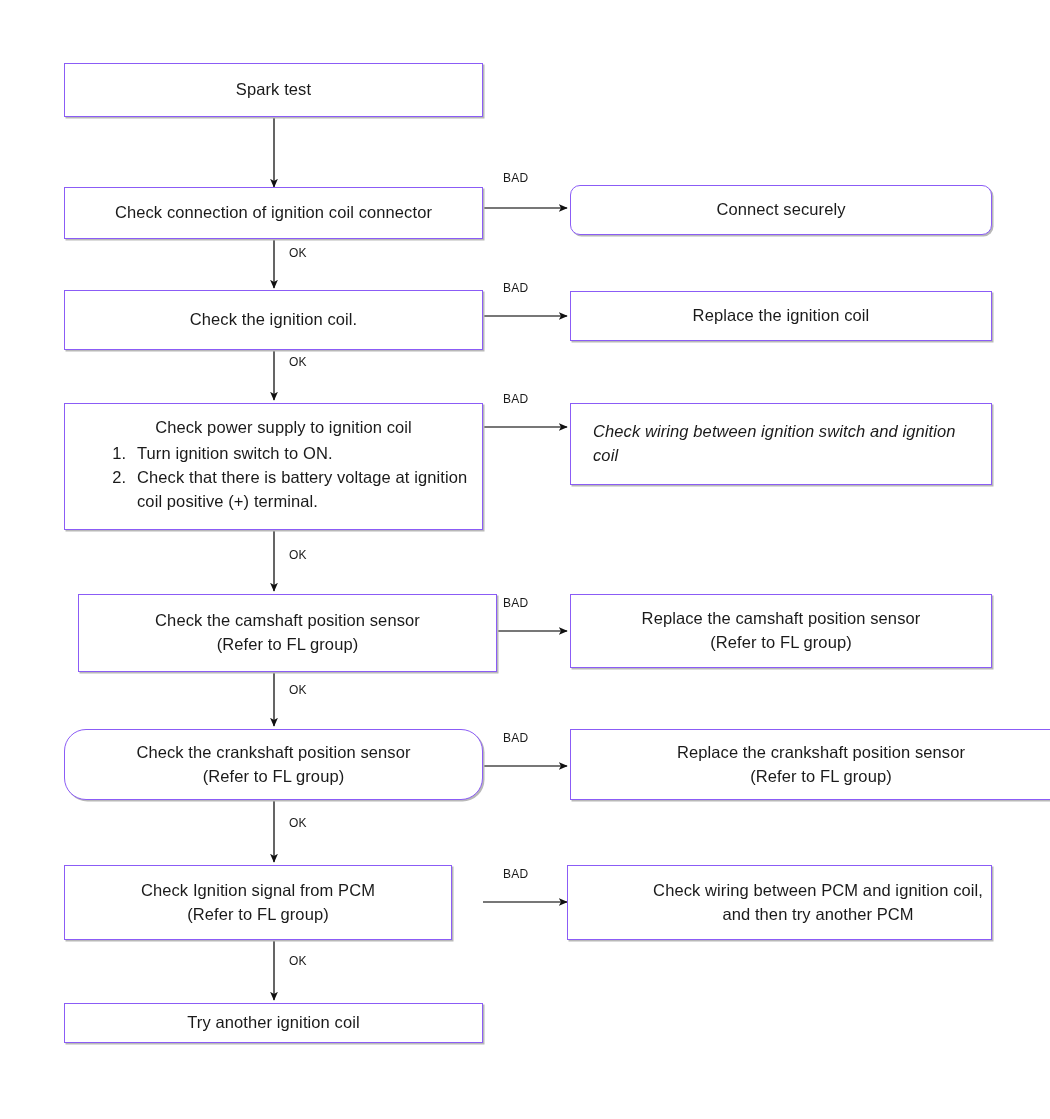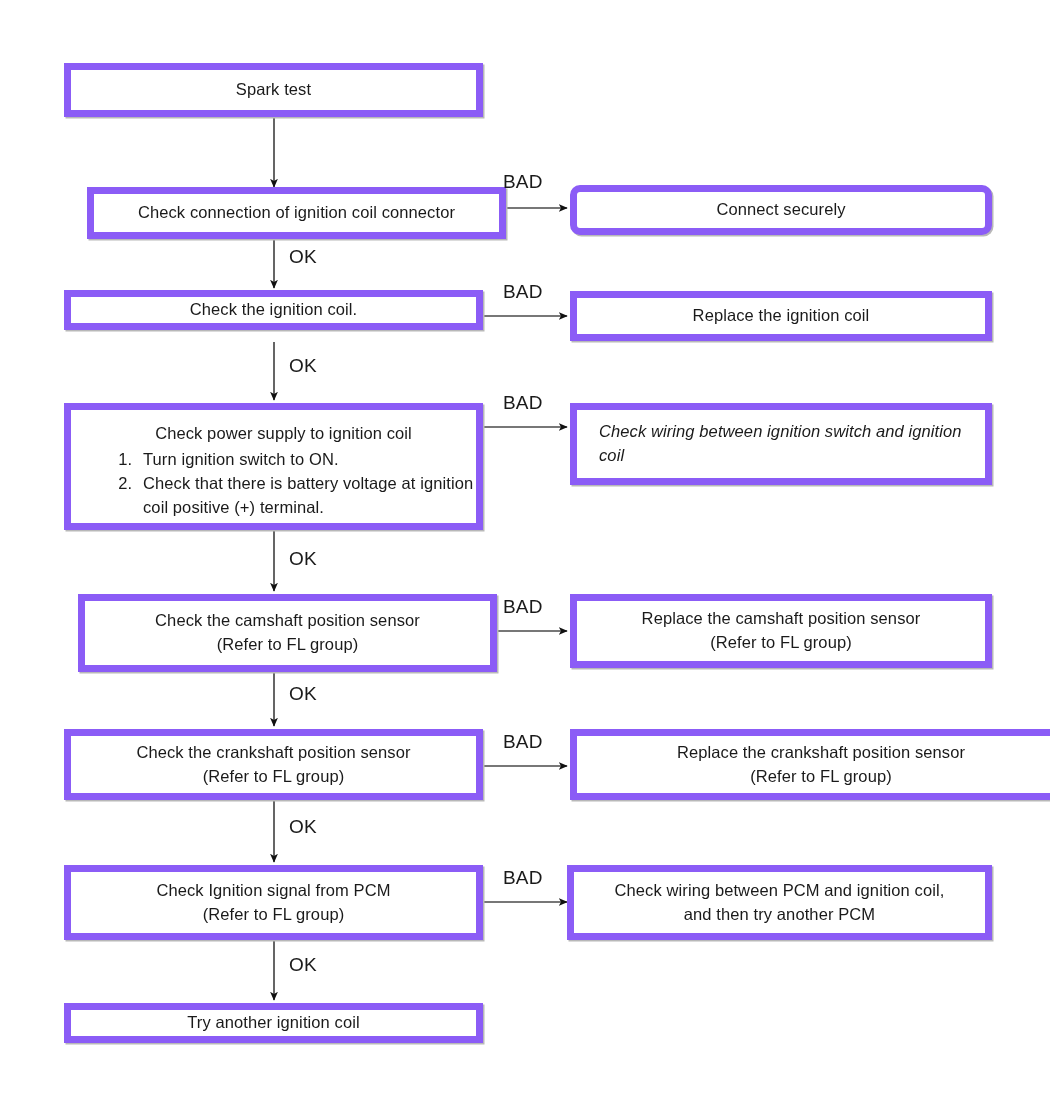--- a/index.html
+++ b/index.html
@@ -24,21 +24,21 @@
     left: 0;
     top: 0;
     width: 1050px;
     height: 1119px;
     pointer-events: none;
   }
   .node {
     position: absolute;
     box-sizing: border-box;
     background: #ffffff;
-    border: 7px solid #8b5cf6;
+    border: 1px solid #8b5cf6;
     box-shadow: 1.5px 1.5px 0 0 #b8b8b8;
     display: flex;
     align-items: center;
     justify-content: center;
     font-size: 16.5px;
     line-height: 1.45;
     letter-spacing: 0.1px;
     color: #1a1a1a;
   }
   .node .node-text {
@@ -68,21 +68,21 @@
     padding-left: 66px;
     list-style-position: outside;
   }
   .node.block-text ol li {
     text-align: left;
     padding-left: 6px;
     margin: 0;
   }
   .edge-label {
     position: absolute;
-    font-size: 19px;
+    font-size: 12px;
     color: #1a1a1a;
     letter-spacing: 0.2px;
     white-space: nowrap;
   }
 </style>
 </head>
 <body>
 
 <div id="canvas">
 
@@ -110,47 +110,47 @@
       <line x1="483" y1="631" x2="567" y2="631"></line>
       <line x1="483" y1="766" x2="567" y2="766"></line>
       <line x1="483" y1="902" x2="567" y2="902"></line>
     </g>
   </svg>
 
   <div class="node" style="left:64px; top:63px; width:419px; height:54px;">
     <span class="node-text">Spark test</span>
   </div>
 
-  <div class="node" style="left:64px; top:187px; width:419px; height:52px;margin-left:23px;">
+  <div class="node" style="left:64px; top:187px; width:419px; height:52px;">
     <span class="node-text">Check connection of ignition coil connector</span>
   </div>
 
-  <div class="node" style="left:64px; top:290px; width:419px; height:40px;">
+  <div class="node" style="left:64px; top:290px; width:419px; height:60px;">
     <span class="node-text">Check the ignition coil.</span>
   </div>
 
   <div class="node block-text" style="left:64px; top:403px; width:419px; height:127px;">
     <span class="node-head">Check power supply to ignition coil</span>
     <ol>
       <li>Turn ignition switch to ON.</li>
       <li>Check that there is battery voltage at ignition coil positive (+) terminal.</li>
     </ol>
   </div>
 
   <div class="node" style="left:78px; top:594px; width:419px; height:78px;">
     <span class="node-text">Check the camshaft position sensor
 (Refer to FL group)</span>
   </div>
 
-  <div class="node" style="left:64px; top:729px; width:419px; height:71px;">
+  <div class="node" style="left:64px; top:729px; width:419px; height:71px;border-radius:22px;">
     <span class="node-text">Check the crankshaft position sensor
 (Refer to FL group)</span>
   </div>
 
-  <div class="node" style="left:64px; top:865px; width:419px; height:75px;">
+  <div class="node" style="left:64px; top:865px; width:388px; height:75px;">
     <span class="node-text">Check Ignition signal from PCM
 (Refer to FL group)</span>
   </div>
 
   <div class="node" style="left:64px; top:1003px; width:419px; height:40px;">
     <span class="node-text">Try another ignition coil</span>
   </div>
 
   <div class="node" style="left:570px; top:185px; width:422px; height:50px;border-radius:10px;">
     <span class="node-text">Connect securely</span>
@@ -167,21 +167,21 @@
   <div class="node" style="left:570px; top:594px; width:422px; height:74px;">
     <span class="node-text">Replace the camshaft position sensor
 (Refer to FL group)</span>
   </div>
 
   <div class="node" style="left:570px; top:729px; width:502px; height:71px;">
     <span class="node-text">Replace the crankshaft position sensor
 (Refer to FL group)</span>
   </div>
 
-  <div class="node" style="left:567px; top:865px; width:425px; height:75px;">
+  <div class="node" style="left:567px; top:865px; width:425px; height:75px;justify-content:flex-end;">
     <span class="node-text">Check wiring between PCM and ignition coil,
 and then try another PCM</span>
   </div>
 
   <span class="edge-label" style="left:289px; top:246px;">OK</span>
   <span class="edge-label" style="left:289px; top:355px;">OK</span>
   <span class="edge-label" style="left:289px; top:548px;">OK</span>
   <span class="edge-label" style="left:289px; top:683px;">OK</span>
   <span class="edge-label" style="left:289px; top:816px;">OK</span>
   <span class="edge-label" style="left:289px; top:954px;">OK</span>

